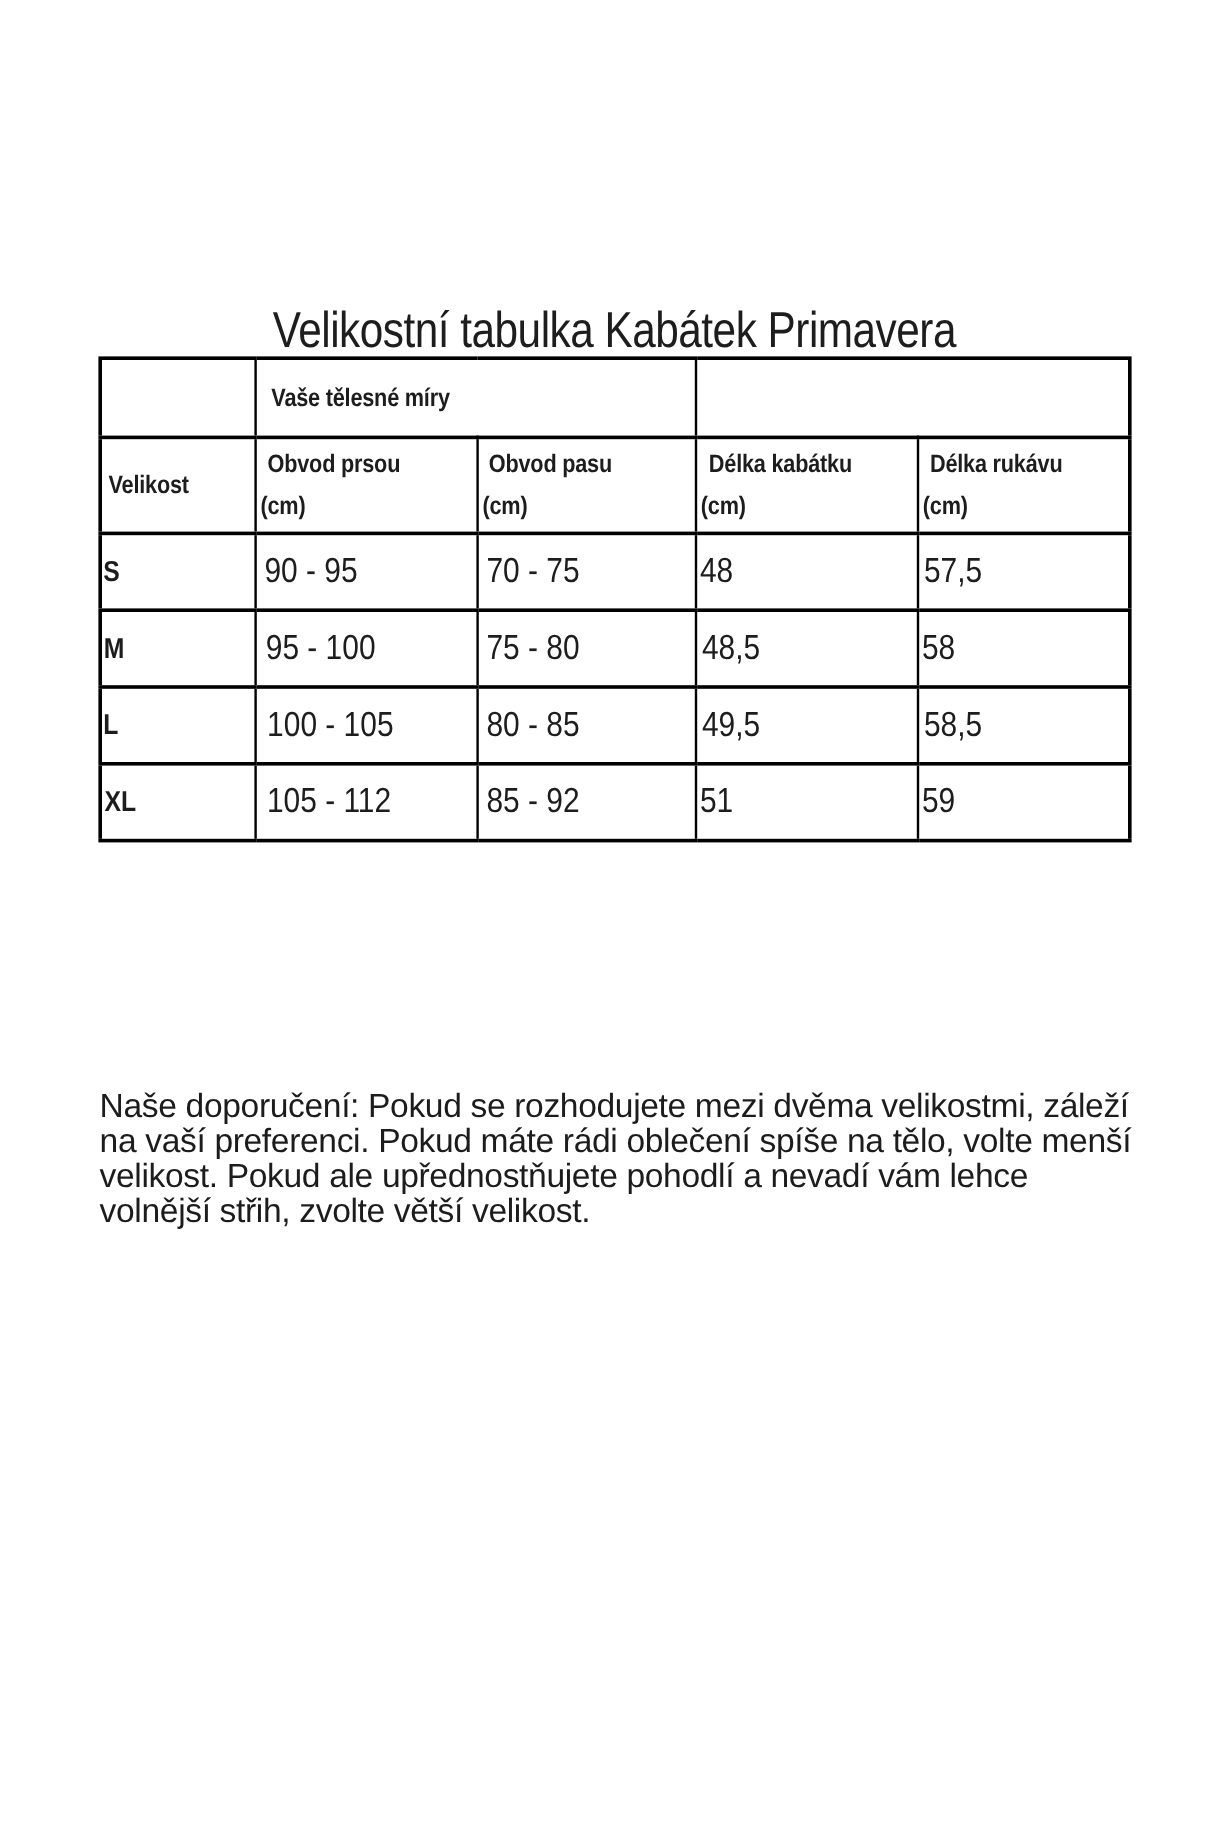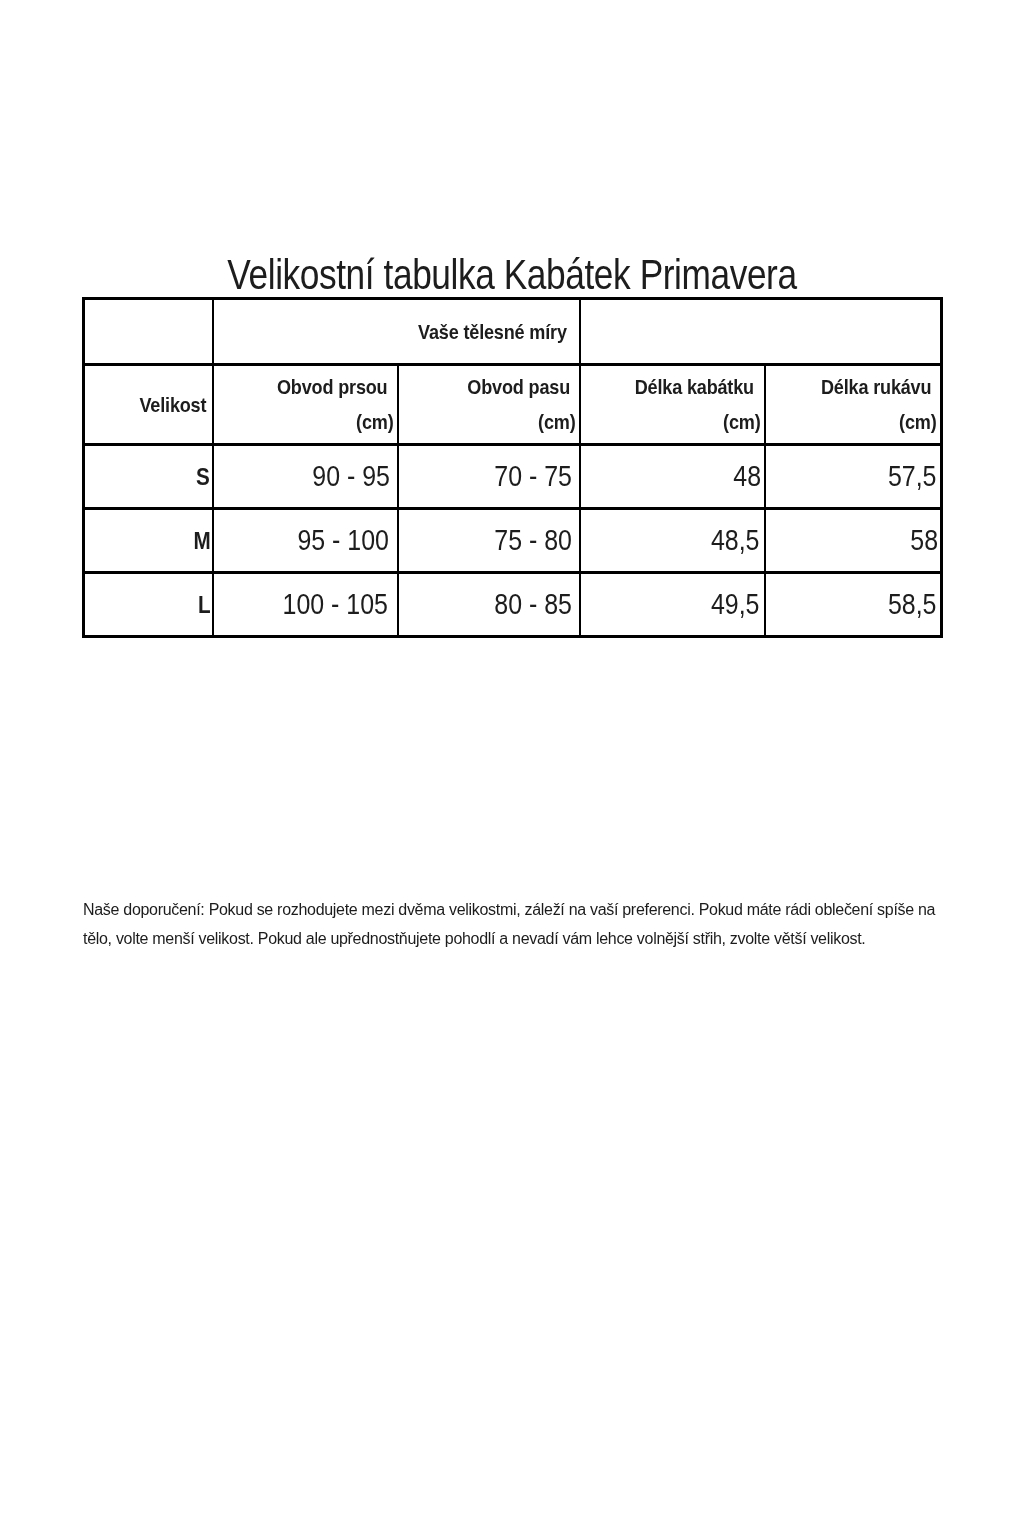--- a/index.html
+++ b/index.html
@@ -14,34 +14,34 @@
     transform: scaleX(0.84); letter-spacing: -0.5px; white-space: nowrap;
   }
   table.size-table {
     position: absolute; left: 82px; top: 297px; width: 858px;
     border-collapse: collapse; table-layout: fixed;
     border: 3px solid #000;
   }
   table.size-table td {
     border: 2px solid #000;
     border-top-width: 3px; border-bottom-width: 3px;
-    text-align: right; vertical-align: middle; padding: 0;
+    text-align: left; vertical-align: middle; padding: 0;
     color: #1d1d1d;
   }
   tr.group-row  { height: 66px; }
   tr.header-row { height: 80px; }
   tr.data-row   { height: 64px; }
   .c { display: inline-block; transform: scaleX(0.86); white-space: nowrap; }
   .h  { font-weight: 700; font-size: 21px; letter-spacing: -0.2px; }
   .hl { line-height: 33px; }
   .sz { font-weight: 700; font-size: 24px; }
   .val { font-weight: 400; font-size: 29px; }
   .note {
     position: absolute; left: 83px; top: 879px; width: 865px;
-    font-size: 16px; line-height: 29px; letter-spacing: -0.3px;
+    font-size: 28px; line-height: 29px; letter-spacing: -0.3px;
     color: #1c1c1c; text-align: left;
   }
 </style>
 </head>
 <body>
 
 <h1 class="title">Velikostní tabulka Kabátek Primavera</h1>
 
 <table class="size-table">
   <colgroup>
@@ -96,16 +96,23 @@
       <td><span class="c val">48,5</span></td>
       <td><span class="c val">58</span></td>
     </tr>
     <tr class="data-row">
       <td><span class="c sz">L</span></td>
       <td><span class="c val">100 - 105</span></td>
       <td><span class="c val">80 - 85</span></td>
       <td><span class="c val">49,5</span></td>
       <td><span class="c val">58,5</span></td>
     </tr>
+    <tr class="data-row">
+      <td><span class="c sz">XL</span></td>
+      <td><span class="c val">105 - 112</span></td>
+      <td><span class="c val">85 - 92</span></td>
+      <td><span class="c val">51</span></td>
+      <td><span class="c val">59</span></td>
+    </tr>
   </tbody>
 </table>
 
 <p class="note">Naše doporučení: Pokud se rozhodujete mezi dvěma velikostmi, záleží na vaší preferenci. Pokud máte rádi oblečení spíše na tělo, volte menší velikost. Pokud ale upřednostňujete pohodlí a nevadí vám lehce volnější střih, zvolte větší velikost.</p>
 
 </body></html>

